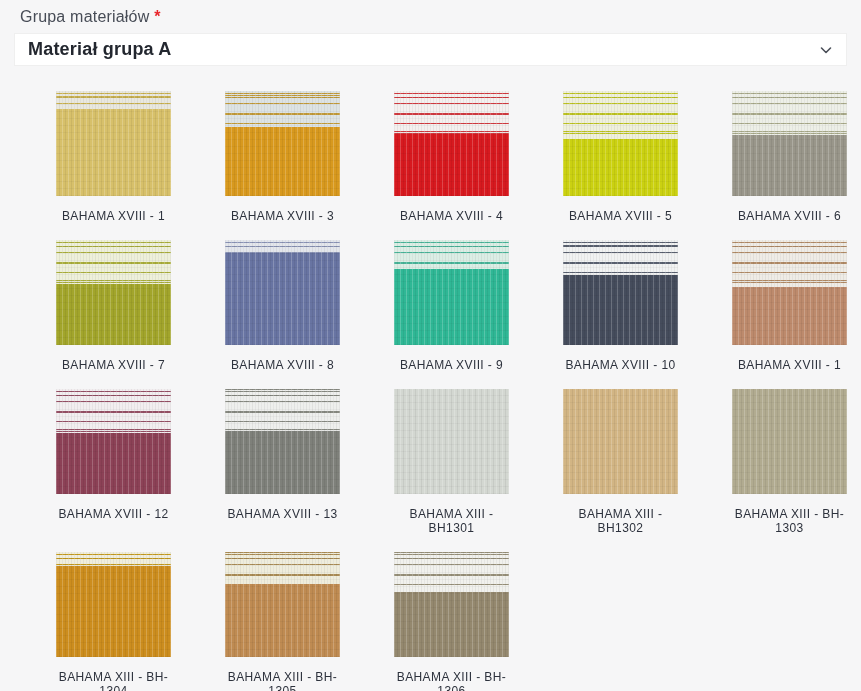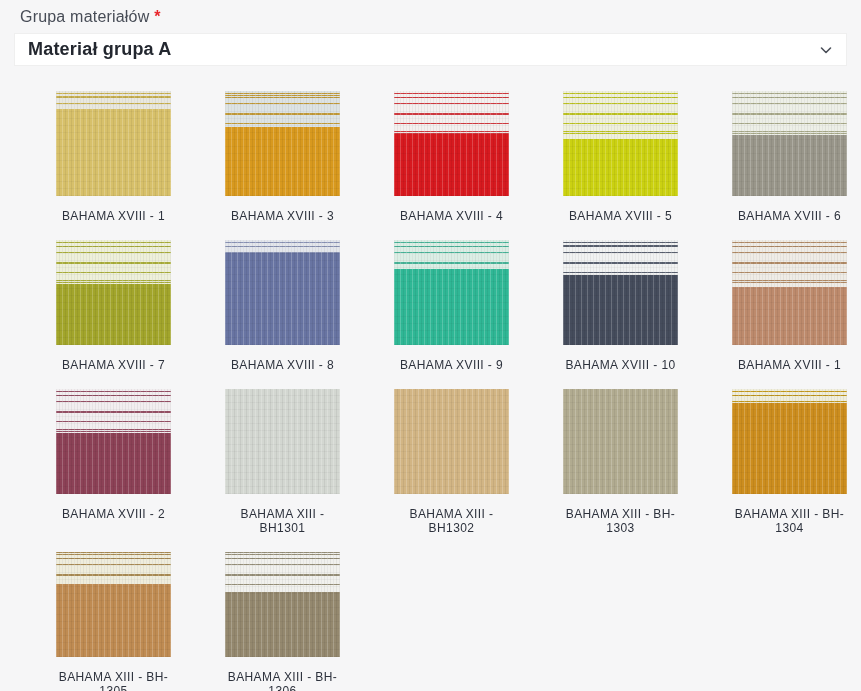--- a/index.html
+++ b/index.html
@@ -179,21 +179,27 @@
       <div class="tile">
         <div class="swatch" style="--solid: #bd8a6c;">
           <div class="band" style="--band-bg: #efece6; --line: #b08a66; height: 45%;"></div>
         </div>
         <div class="tile-label">BAHAMA XVIII - 1</div>
       </div>
       <div class="tile">
         <div class="swatch" style="--solid: #8c4156;">
           <div class="band" style="--band-bg: #f2eef0; --line: #955065; height: 42%;"></div>
         </div>
-        <div class="tile-label">BAHAMA XVIII - 2</div>
+        <div class="tile-label">BAHAMA XVIII - 12</div>
+      </div>
+      <div class="tile">
+        <div class="swatch" style="--solid: #7e807a;">
+          <div class="band" style="--band-bg: #eeefed; --line: #878981; height: 40%;"></div>
+        </div>
+        <div class="tile-label">BAHAMA XVIII - 13</div>
       </div>
       <div class="tile">
         <div class="swatch" style="--solid: #d3d7d1;"></div>
         <div class="tile-label">BAHAMA XIII - BH1301</div>
       </div>
       <div class="tile">
         <div class="swatch" style="--solid: #d2b584;"></div>
         <div class="tile-label">BAHAMA XIII - BH1302</div>
       </div>
       <div class="tile">

